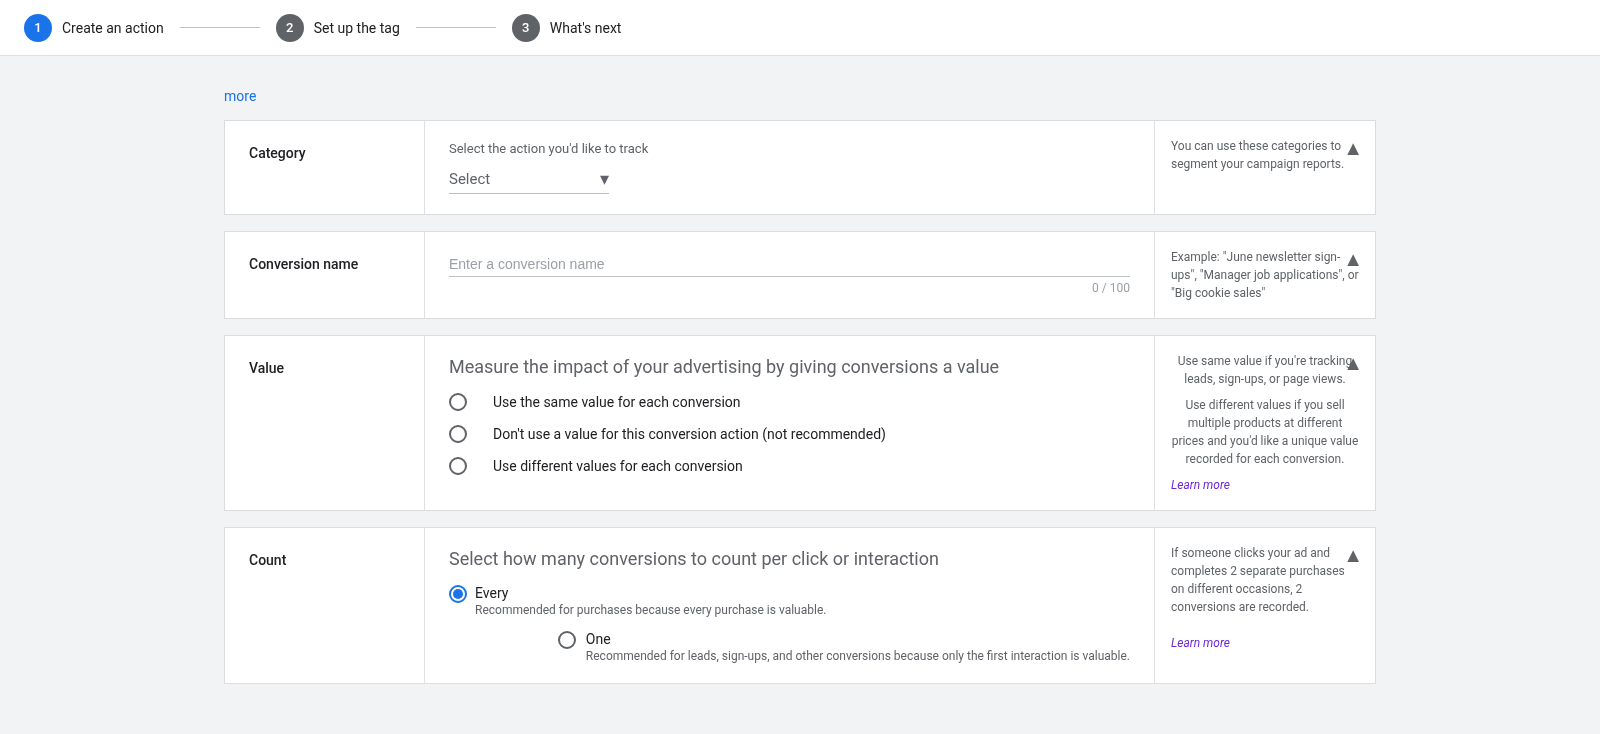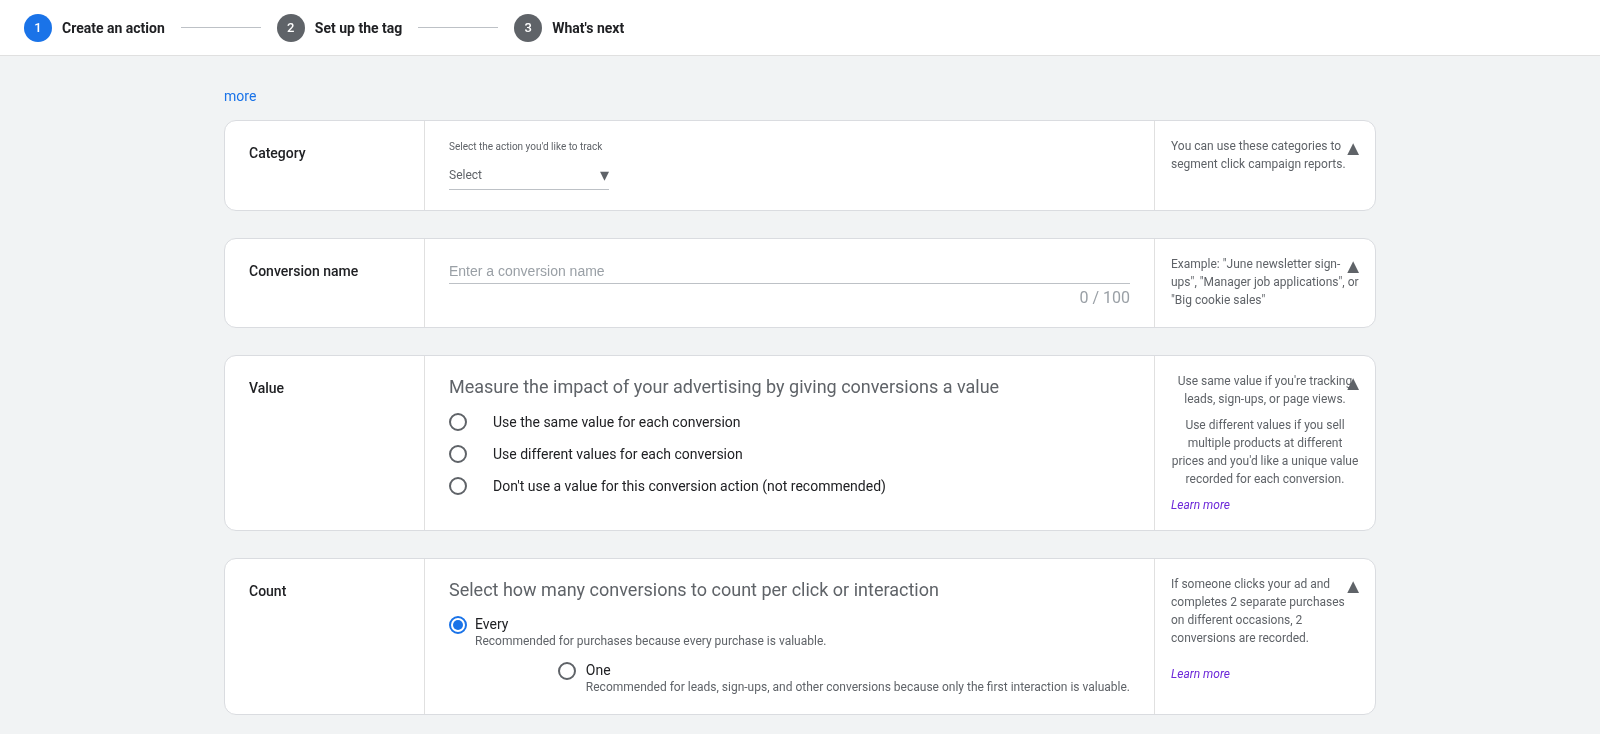--- a/index.html
+++ b/index.html
@@ -38,21 +38,21 @@
       background: #1a73e8;
       color: #fff;
     }
     .step-circle.inactive {
       background: #5f6368;
       color: #fff;
     }
     .step-label {
       font-size: 14px;
       color: #202124;
-      font-weight: 700;
+      font-weight: 400;
     }
     .stepper-line {
       width: 80px;
       height: 1px;
       background: #bdc1c6;
       margin: 0 16px;
     }
 
     
     .content-area {
@@ -67,22 +67,22 @@
       cursor: pointer;
       text-decoration: none;
       display: inline-block;
       margin-bottom: 16px;
     }
 
     
     .card {
       background: #fff;
       border: 1px solid #dadce0;
-      border-radius: 12px;
-      margin-bottom: 27px;
+      border-radius: 0;
+      margin-bottom: 16px;
       overflow: hidden;
     }
 
     .card-row {
       display: flex;
       align-items: stretch;
       min-height: 80px;
     }
 
     .card-label-col {
@@ -117,21 +117,21 @@
       position: absolute;
       top: 12px;
       right: 12px;
       cursor: pointer;
       color: #5f6368;
       font-size: 20px;
     }
 
     
     .section-subtitle {
-      font-size: 10px;
+      font-size: 13px;
       color: #5f6368;
       margin-bottom: 12px;
     }
     .dropdown-arrow {
       font-size: 18px;
       color: #5f6368;
     }
 
     
     .conversion-name-input {
@@ -142,21 +142,21 @@
       font-size: 14px;
       color: #202124;
       background: transparent;
       outline: none;
     }
     .conversion-name-input::placeholder {
       color: #9aa0a6;
     }
     .char-count {
       text-align: right;
-      font-size: 16px;
+      font-size: 12px;
       color: #9aa0a6;
       margin-top: 4px;
     }
 
     
     .radio-group {
       display: flex;
       flex-direction: column;
       gap: 14px;
     }
@@ -255,26 +255,26 @@
 <div class="content-area">
   <a class="more-link">more</a>
 
   
   <div class="card">
     <div class="card-row">
       <div class="card-label-col">Category</div>
       <div class="card-main-col">
         <div class="section-subtitle">Select the action you'd like to track</div>
         <div style="display:flex;align-items:center;gap:4px;border-bottom:1px solid #bdc1c6;width:160px;padding-bottom:4px;">
-          <span style="font-size:12px;color:#5f6368;flex:1;">Select</span>
+          <span style="font-size:15px;color:#5f6368;flex:1;">Select</span>
           <span class="dropdown-arrow">▾</span>
         </div>
       </div>
       <div class="card-help-col">
-        <span class="help-text">You can use these categories to segment click campaign reports.</span>
+        <span class="help-text">You can use these categories to segment your campaign reports.</span>
         <span class="collapse-icon">▲</span>
       </div>
     </div>
   </div>
 
   
   <div class="card">
     <div class="card-row">
       <div class="card-label-col">Conversion name</div>
       <div class="card-main-col">
@@ -294,25 +294,25 @@
       <div class="card-label-col">Value</div>
       <div class="card-main-col">
         <div class="section-main-label">Measure the impact of your advertising by giving conversions a value</div>
         <div class="radio-group">
           <div class="radio-option">
             <div class="radio-input"></div>
             <span class="radio-label">Use the same value for each conversion</span>
           </div>
           <div class="radio-option">
             <div class="radio-input"></div>
-            <span class="radio-label">Use different values for each conversion</span>
+            <span class="radio-label">Don't use a value for this conversion action (not recommended)</span>
           </div>
           <div class="radio-option">
             <div class="radio-input"></div>
-            <span class="radio-label">Don't use a value for this conversion action (not recommended)</span>
+            <span class="radio-label">Use different values for each conversion</span>
           </div>
         </div>
       </div>
       <div class="card-help-col">
         <div class="help-text-block">
           <span class="help-text">Use same value if you're tracking leads, sign-ups, or page views.</span>
         </div>
         <div class="help-text-block">
           <span class="help-text">Use different values if you sell multiple products at different prices and you'd like a unique value recorded for each conversion.</span>
         </div>

